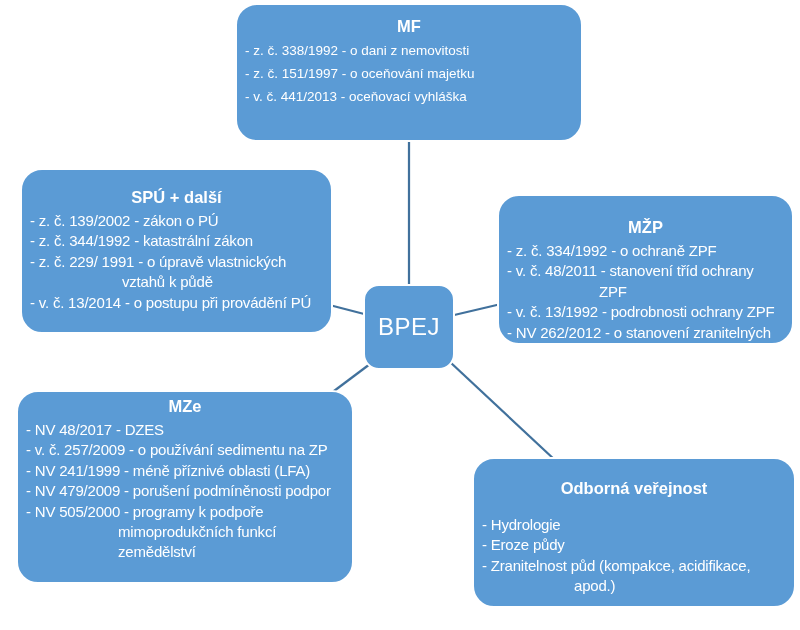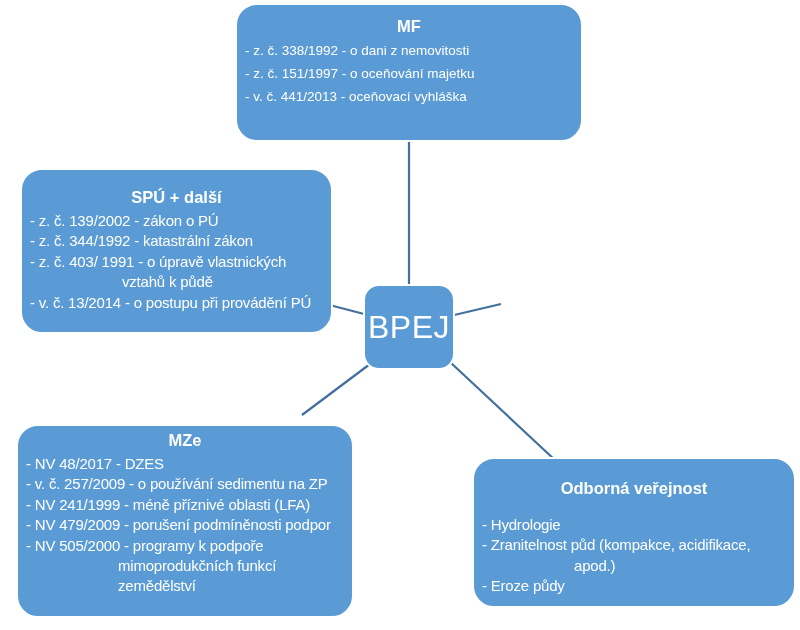--- a/index.html
+++ b/index.html
@@ -40,29 +40,29 @@
     padding-left: 92px;
     text-indent: -92px;
   }
 
   
   .node-mf   { left: 235px; top: 3px;   width: 348px; height: 139px; padding-top: 10px; }
   .node-mf ul { font-size: 13.5px; letter-spacing: 0; margin-top: 2px; }
   .node-mf li { line-height: 23px; }
   .node-spu  { left: 20px;   top: 168px; width: 313px; height: 166px; padding-top: 16px; }
   .node-mzp  { left: 497px; top: 194px; width: 297px; height: 151px; padding-top: 20px; }
-  .node-mze  { left: 16px;  top: 424px; width: 338px; height: 194px; padding-top: 3px; }
+  .node-mze  { left: 16px;  top: 390px; width: 338px; height: 194px; padding-top: 3px; }
   .node-odborna { left: 472px; top: 457px; width: 324px; height: 151px; padding-top: 18px; }
   .node-odborna ul { margin-top: 16px; }
 
   .node-center {
     left: 363px; top: 284px; width: 92px; height: 86px;
     border-radius: 16px;
     display: flex; align-items: center; justify-content: center;
-    font-size: 32px;
+    font-size: 24px;
     letter-spacing: 0.5px;
   }
 </style>
 </head>
 <body>
 
 <div class="canvas">
 
   <svg class="connectors" viewBox="0 0 800 630" width="800" height="630" xmlns="http://www.w3.org/2000/svg">
     <line x1="409" y1="138" x2="409" y2="290"></line>
@@ -79,41 +79,50 @@
       <li>- z. č. 151/1997 - o oceňování majetku</li>
       <li>- v. č. 441/2013 - oceňovací vyhláška</li>
     </ul>
   </div>
 
   <div class="node node-spu">
     <div class="node-title">SPÚ + další</div>
     <ul>
       <li>- z. č. 139/2002 - zákon o PÚ</li>
       <li>- z. č. 344/1992 - katastrální zákon</li>
-      <li>- z. č. 403/ 1991 - o úpravě vlastnických vztahů k půdě</li>
+      <li>- z. č. 229/ 1991 - o úpravě vlastnických vztahů k půdě</li>
       <li>- v. č. 13/2014 - o postupu při provádění PÚ</li>
     </ul>
   </div>
 
+  <div class="node node-mzp">
+    <div class="node-title">MŽP</div>
+    <ul>
+      <li>- z. č. 334/1992 - o ochraně ZPF</li>
+      <li>- v. č. 48/2011 - stanovení tříd ochrany ZPF</li>
+      <li>- v. č. 13/1992 - podrobnosti ochrany ZPF</li>
+      <li>- NV 262/2012 - o stanovení zranitelných oblastí</li>
+    </ul>
+  </div>
 
   <div class="node node-mze">
     <div class="node-title">MZe</div>
     <ul>
       <li>- NV 48/2017 - DZES</li>
       <li>- v. č. 257/2009 - o používání sedimentu na ZP</li>
       <li>- NV 241/1999 - méně příznivé oblasti (LFA)</li>
       <li>- NV 479/2009 - porušení podmíněnosti podpor</li>
       <li>- NV 505/2000 - programy k podpoře mimoprodukčních funkcí zemědělství</li>
     </ul>
   </div>
 
   <div class="node node-odborna">
     <div class="node-title">Odborná veřejnost</div>
     <ul>
       <li>- Hydrologie</li>
+      <li>- Eroze půdy</li>
       <li>- Zranitelnost půd (kompakce, acidifikace, apod.)</li>
-      <li>- Eroze půdy</li>
     </ul>
   </div>
 
   <div class="node node-center">BPEJ</div>
 
 </div>
 
 </body></html>

